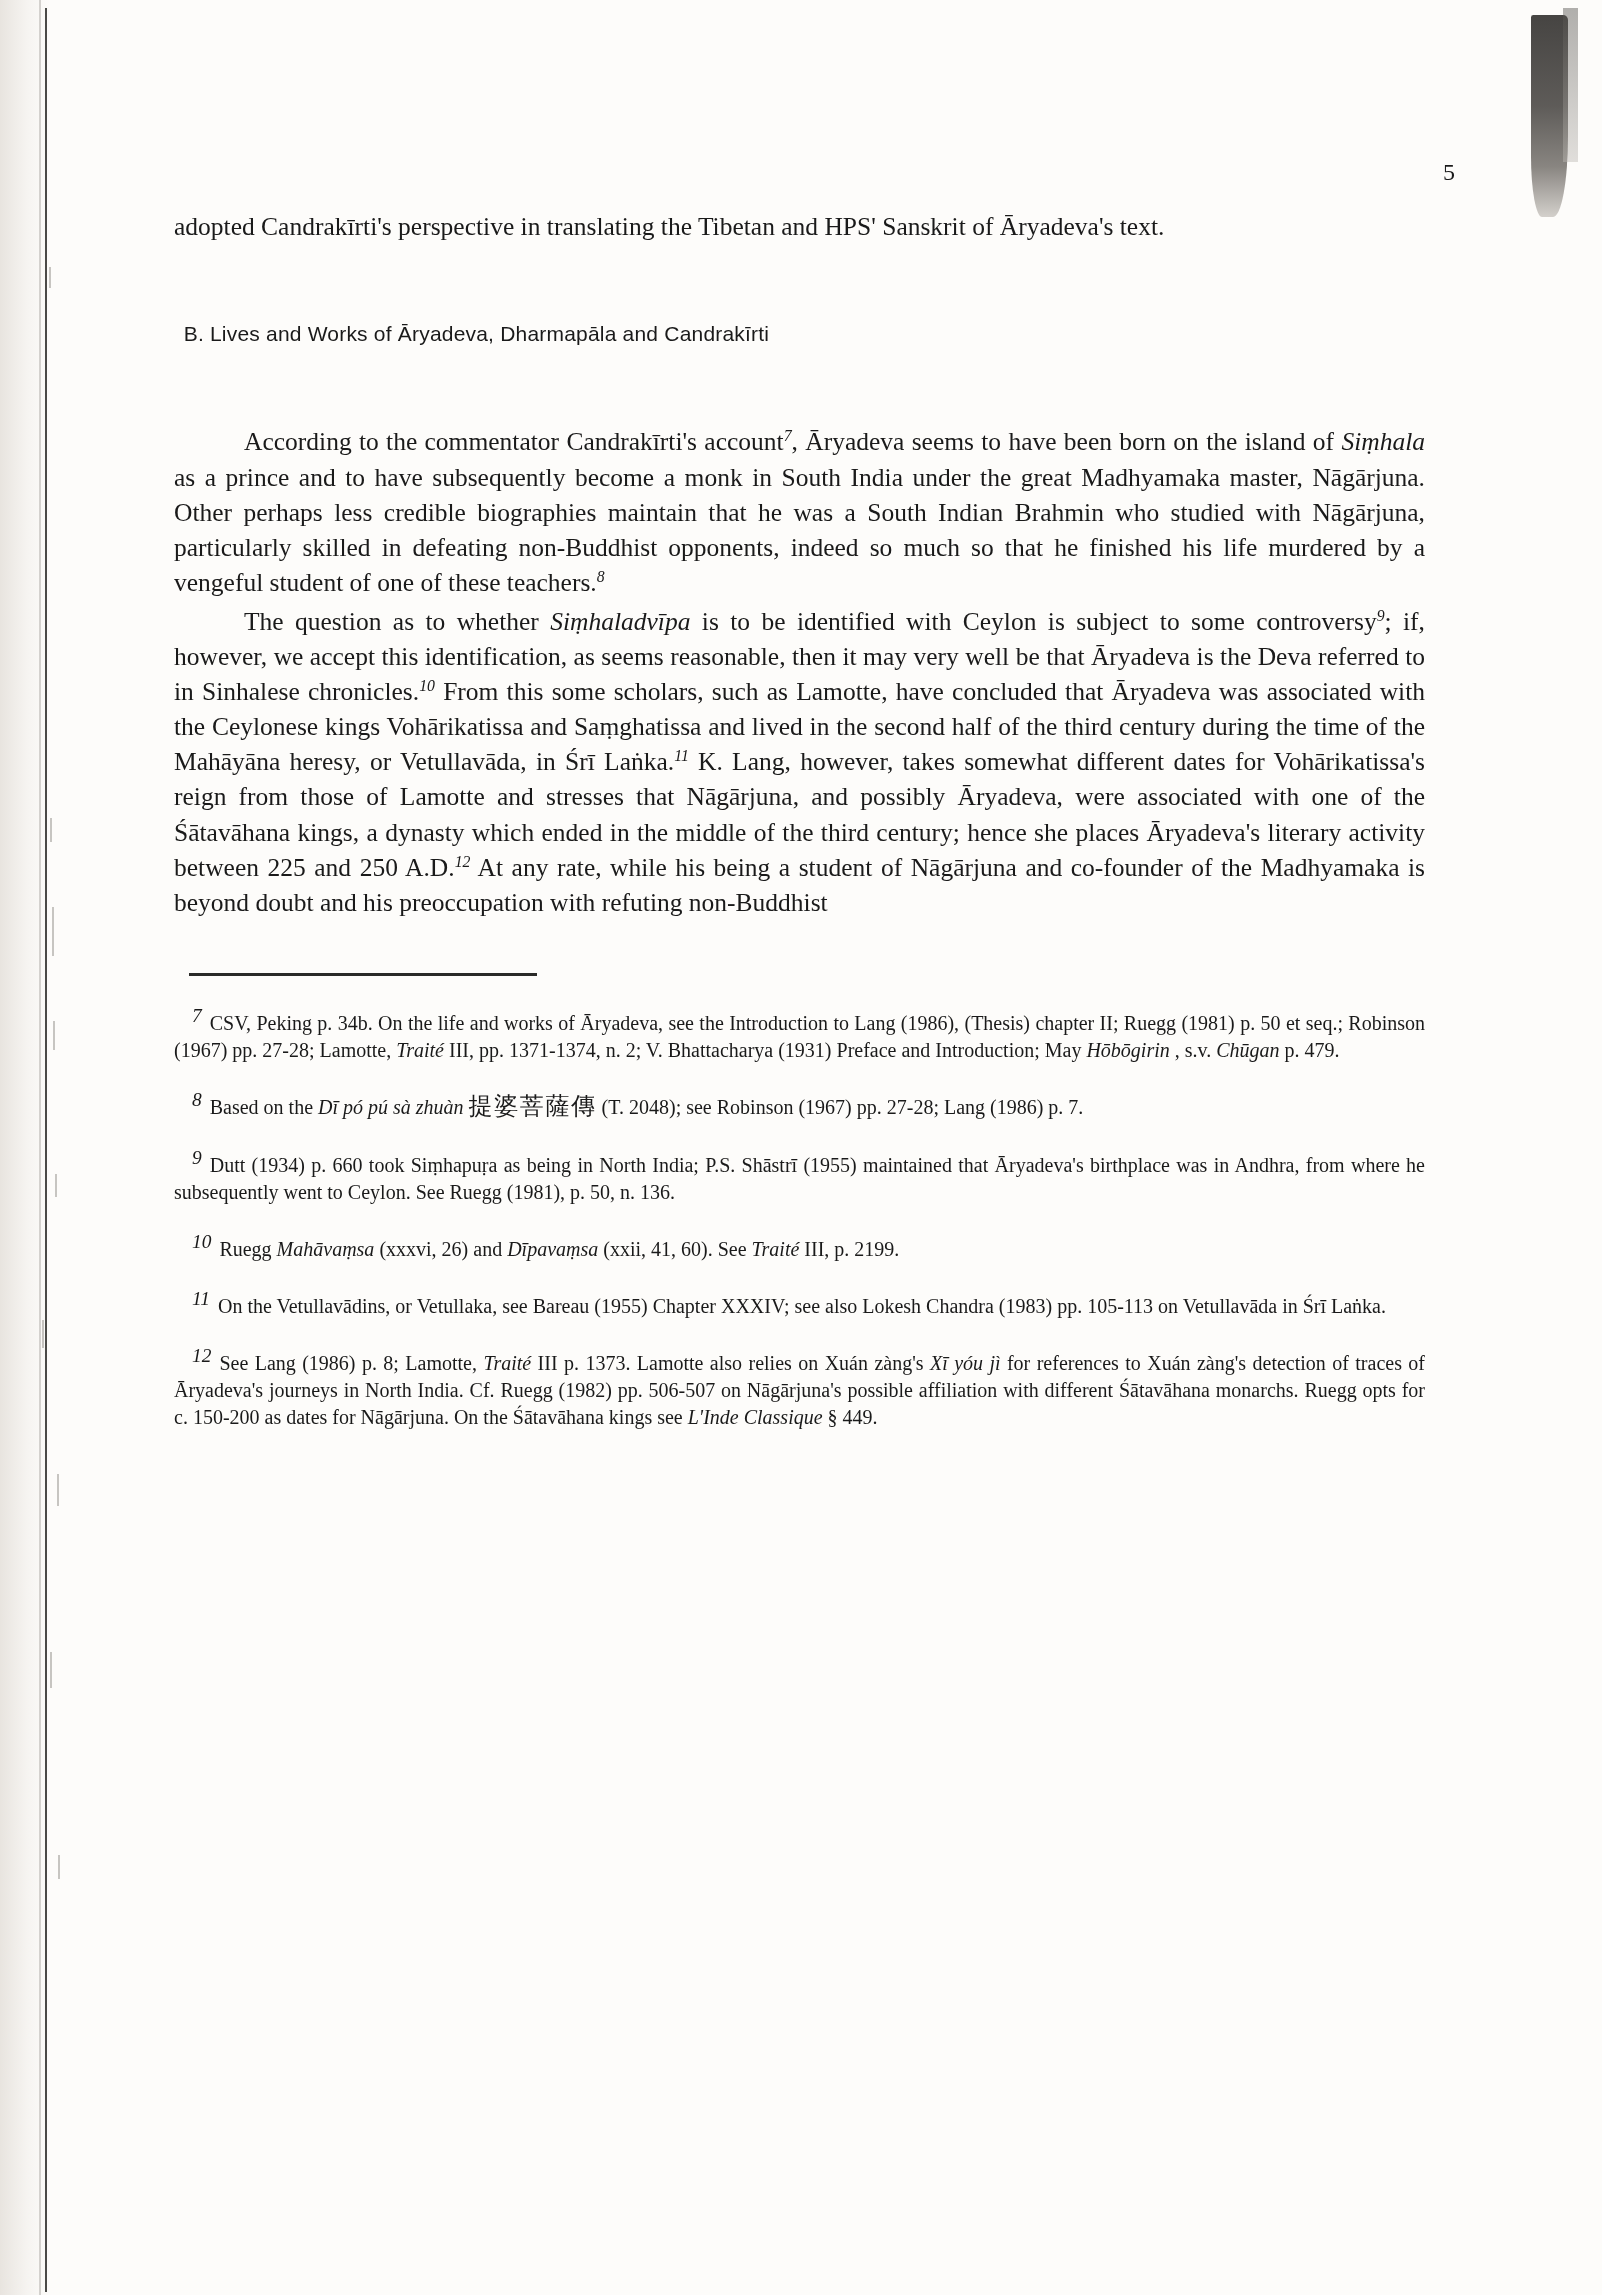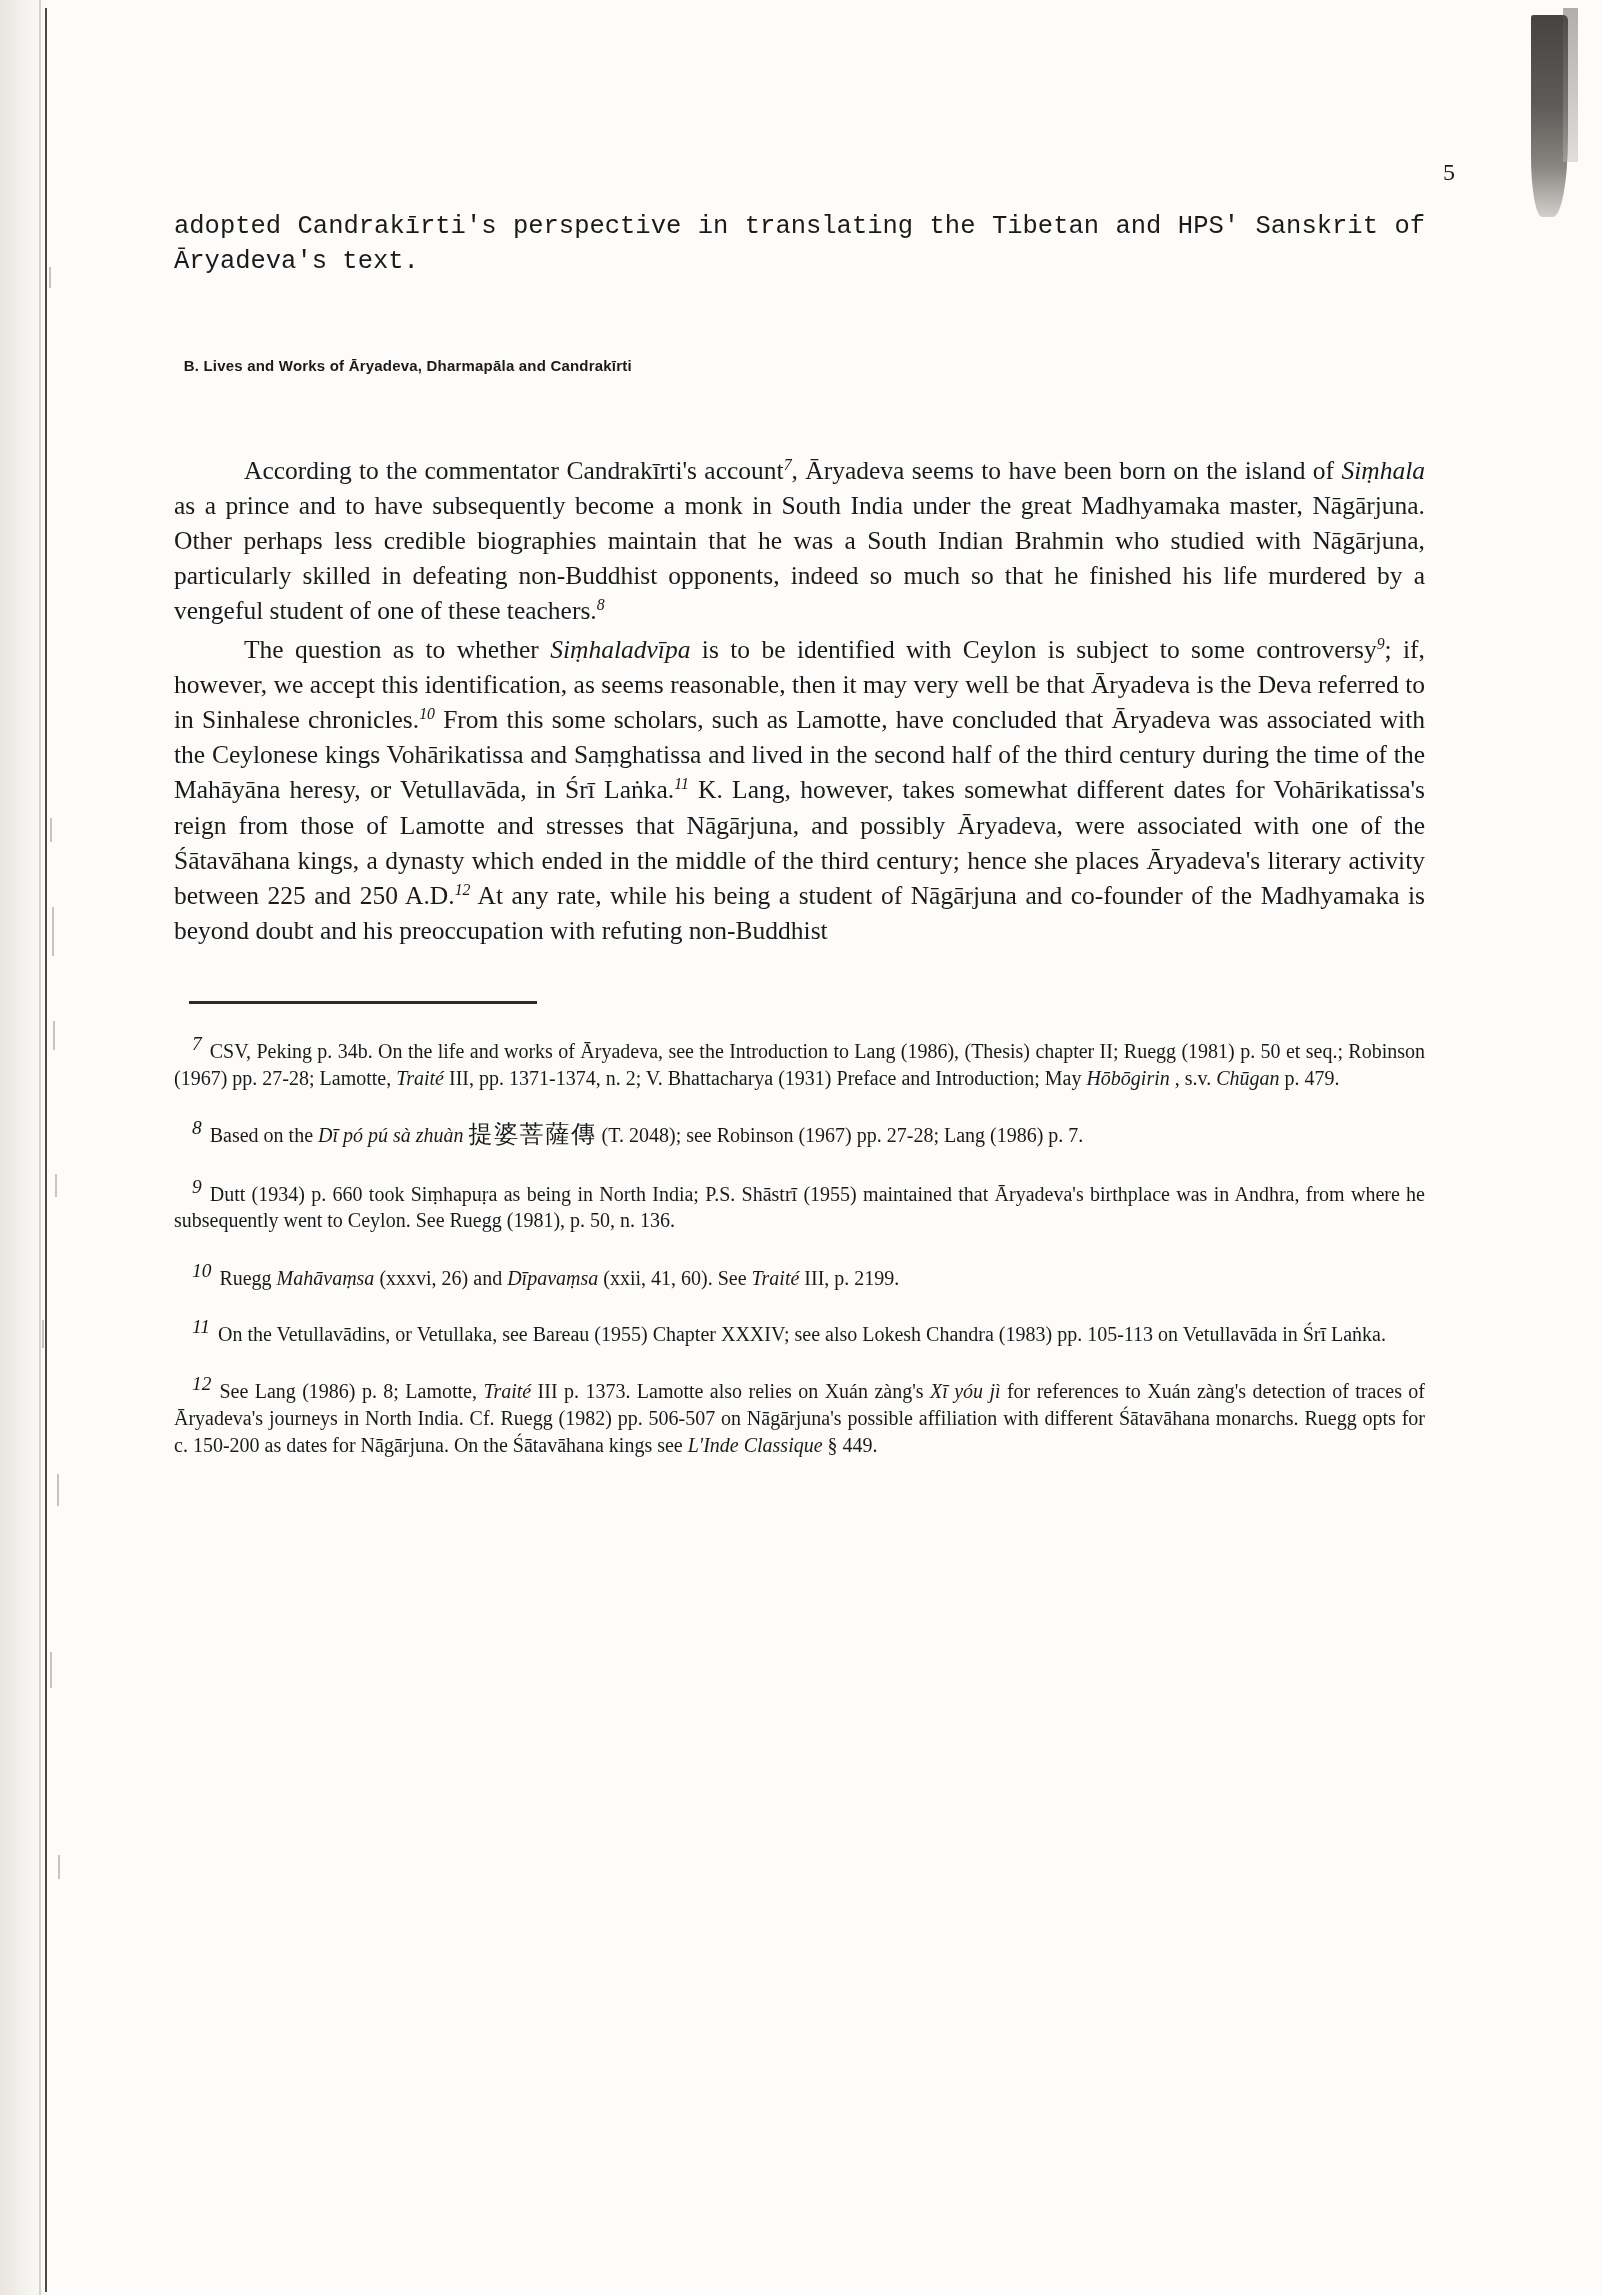--- a/index.html
+++ b/index.html
@@ -85,31 +85,30 @@
 
   p.body {
     font-size: 25.5px;
     line-height: 1.38;
     text-align: justify;
     margin: 0;
     text-justify: inter-word;
   }
   p.lead {
     margin-top: 0;
-    font-family: Liberation Mono, monospace;
   }
   p.indent {
     text-indent: 70px;
     margin-top: 3.2px;
   }
 
   h2.section {
     font-family: "Liberation Sans", sans-serif;
-    font-size: 15px;
-    font-weight: bold;
+    font-size: 21px;
+    font-weight: normal;
     letter-spacing: 0.2px;
     margin: 78px 0 0 9.7px;
   }
 
   .gap-after-head { height: 75px; }
 
   .footnote-rule {
     width: 348px;
     height: 2.4px;
     background: #2a2a28;

